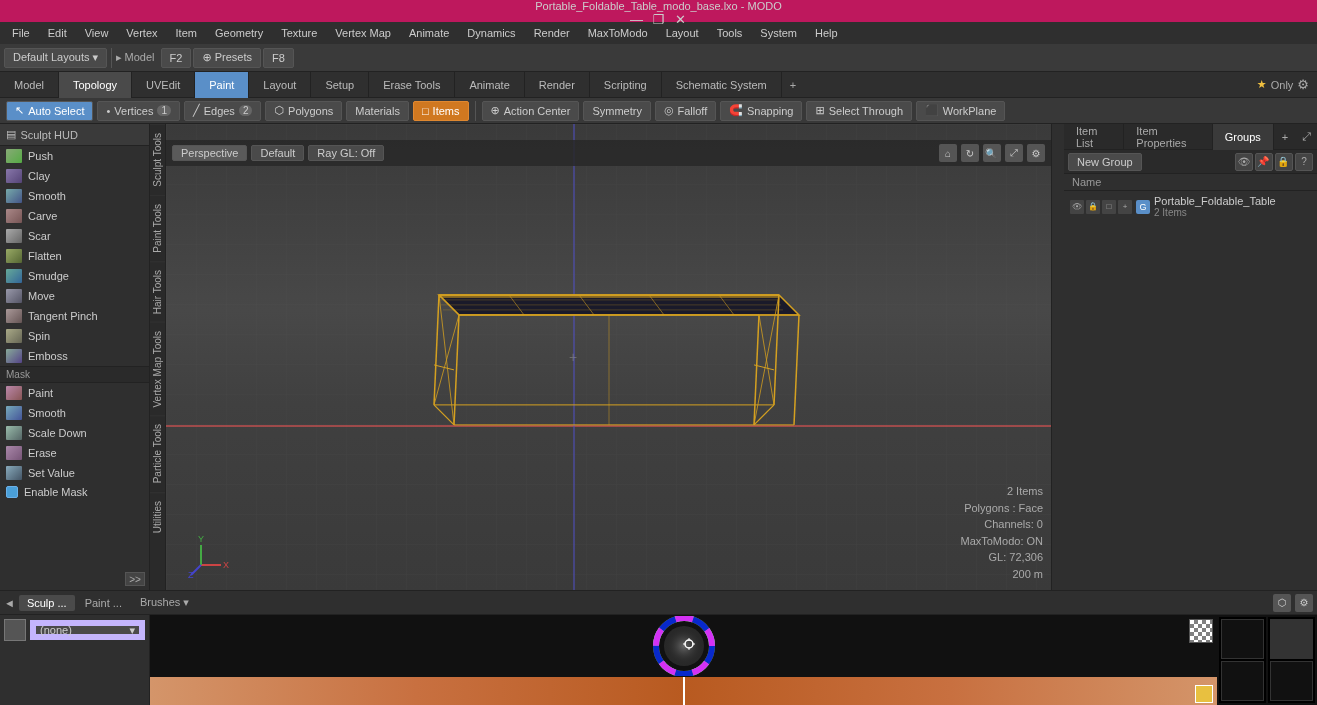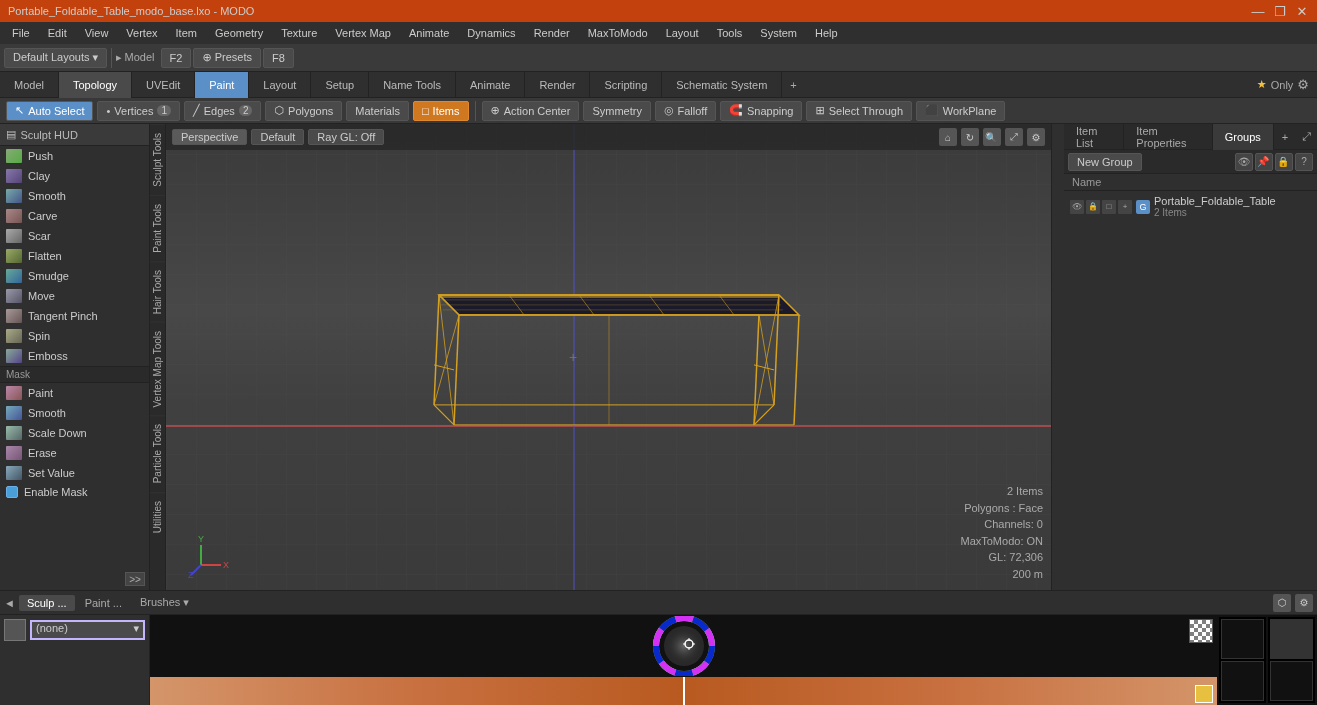--- a/index.html
+++ b/index.html
@@ -8,28 +8,29 @@
       height: 705px;
       background: #3a3a3a;
       font-family: Arial, sans-serif;
       font-size: 11px;
       color: #ccc;
       overflow: hidden;
     }
 
     
     #titlebar {
-      background: #c2410c;
+      background: #be185d;
       height: 22px;
       display: flex;
       align-items: center;
       justify-content: space-between;
       padding: 0 8px;
       color: #ccc;
       font-size: 11px;
+      flex-direction: column;
     }
     #titlebar-controls { display: flex; gap: 8px; }
     #titlebar-controls span {
       width: 14px; height: 14px;
       display: flex; align-items: center; justify-content: center;
       cursor: pointer; color: #ccc; font-size: 13px;
     }
 
     
     #menubar {
@@ -208,21 +209,21 @@
 
     
     #viewport {
       flex: 1;
       background: #404040;
       position: relative;
       overflow: hidden;
     }
     #viewport-header {
       position: absolute;
-      top: 0; left: 0; right: 0;
+      top: 16px; left: 0; right: 0;
       height: 26px;
       background: rgba(40,40,40,0.85);
       display: flex;
       align-items: center;
       padding: 0 6px;
       gap: 4px;
       z-index: 10;
     }
     .vp-btn {
       padding: 1px 8px;
@@ -331,24 +332,25 @@
     .none-swatch {
       width: 22px; height: 22px;
       background: #555;
       border: 1px solid #777;
       cursor: pointer;
     }
     .none-dropdown {
       flex: 1;
       height: 20px;
       background: #4a4a4a;
-      border: 2px solid #c4b5fd;
+      border: 6px solid #c4b5fd;
       color: #ccc;
       font-size: 11px;
       display: flex;
+      align-items: center;
       padding: 0 4px;
       justify-content: space-between;
     }
     #bottom-middle {
       flex: 1;
       display: flex;
       flex-direction: column;
       gap: 0;
     }
     .color-wheel-area {
@@ -543,21 +545,21 @@
   <button class="toolbar-btn">F8</button>
 </div>
 
 <div id="mode-bar">
   <div class="mode-tab">Model</div>
   <div class="mode-tab active">Topology</div>
   <div class="mode-tab">UVEdit</div>
   <div class="mode-tab paint-active">Paint</div>
   <div class="mode-tab">Layout</div>
   <div class="mode-tab">Setup</div>
-  <div class="mode-tab">Name Tools</div>
+  <div class="mode-tab">Erase Tools</div>
   <div class="mode-tab">Animate</div>
   <div class="mode-tab">Render</div>
   <div class="mode-tab">Scripting</div>
   <div class="mode-tab">Schematic System</div>
   <div class="mode-plus">+</div>
   <div style="margin-left:auto; display:flex; align-items:center; gap:4px; padding-right:8px;">
     <span style="color:#f0c040; font-size:11px;">★</span>
     <span style="color:#aaa; font-size:11px;">Only</span>
     <span style="color:#aaa; font-size:13px; cursor:pointer;">⚙</span>
   </div>

